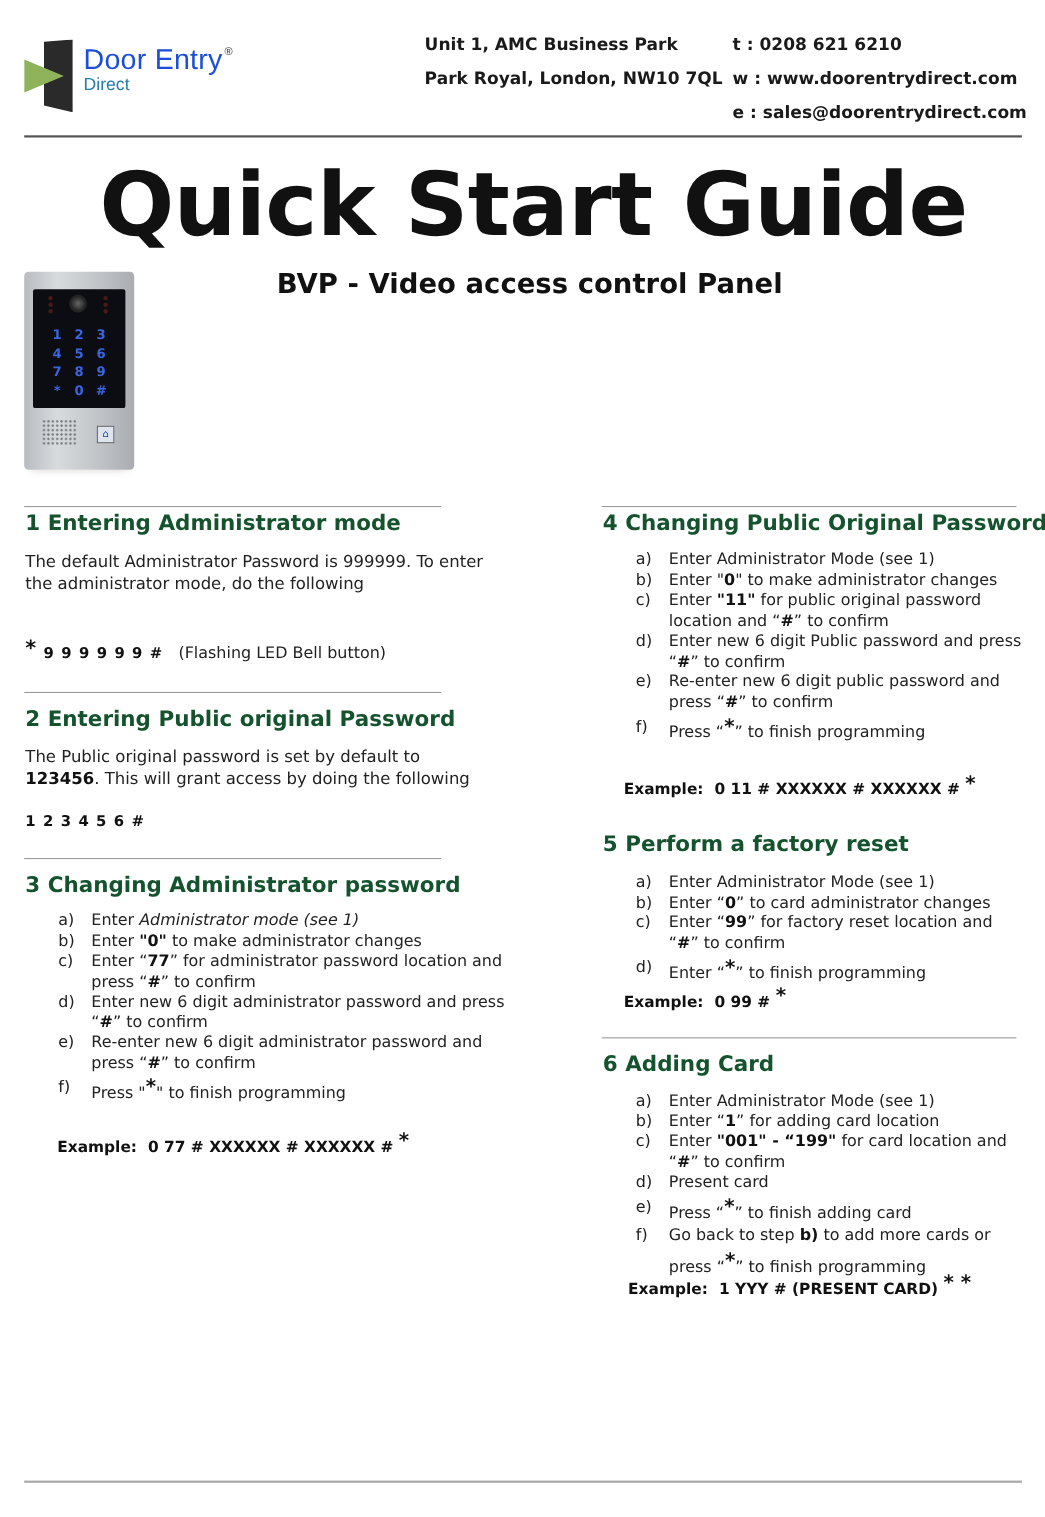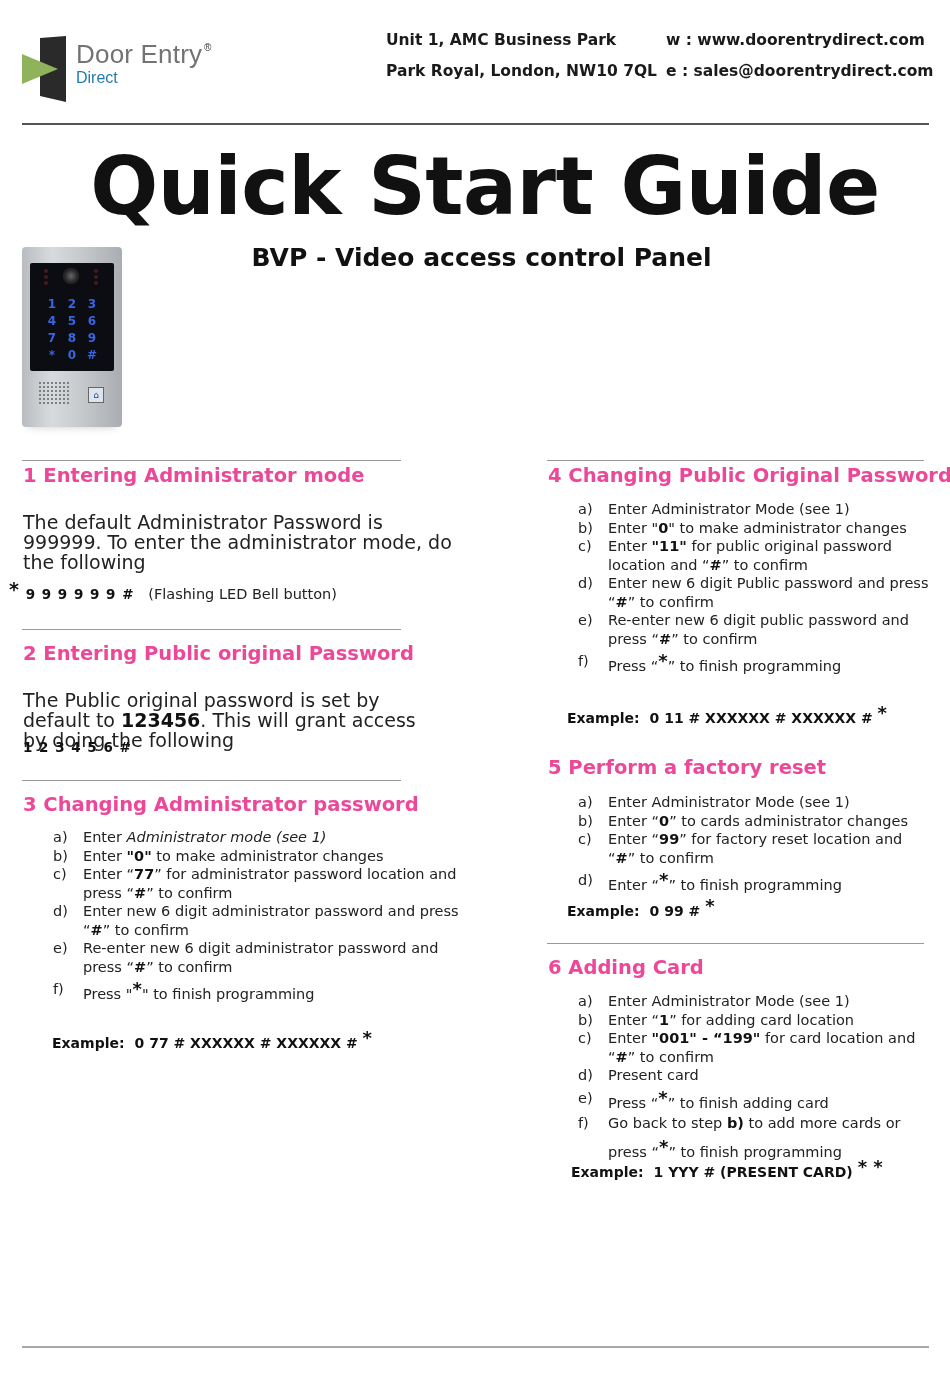--- a/index.html
+++ b/index.html
@@ -3,21 +3,21 @@
 <meta charset="utf-8">
 <style>
   html, body { margin: 0; padding: 0; background: #ffffff; }
   body { width: 950px; height: 1379px; position: relative; overflow: hidden;
          font-family: "DejaVu Sans", sans-serif; color: #1a1a1a; }
   .abs { position: absolute; }
 
   
   .logo { left: 22px; top: 36px; width: 200px; height: 70px; }
   .logo-text { left: 76px; top: 42px; line-height: 24px; font-family: "Liberation Sans", sans-serif; }
-  .logo-line1 { font-size: 26px; color: #737373; letter-spacing: 0.2px; text-align: right; }
+  .logo-line1 { font-size: 26px; color: #1d4ed8; letter-spacing: 0.2px; text-align: right; }
   .logo-line2 { font-size: 16px; color: #1f7bb0; }
   .logo-reg { position: absolute; left: 128px; top: -6px; font-size: 10px; color: #333; }
 
   .addr { left: 386px; top: 25px; font-size: 15.5px; font-weight: bold; line-height: 31px; color: #1a1a1a; }
   .contact { left: 666px; top: 25px; font-size: 15.5px; font-weight: bold; line-height: 31px; color: #1a1a1a; }
 
   .rule-top { left: 22px; top: 123px; width: 907px; height: 2px; background: #555; }
   .rule-bottom { left: 22px; top: 1346px; width: 907px; height: 2px; background: #a8a8a8; }
 
   .title { left: 0; width: 970px; top: 140px; text-align: center; font-size: 80px; font-weight: bold;
@@ -35,22 +35,22 @@
   .panel-keys { position: absolute; left: 12px; top: 34px; width: 60px; display: grid;
                 grid-template-columns: repeat(3, 1fr); row-gap: 2px; text-align: center; }
   .panel-key { color: #3a64e0; font-size: 12px; font-weight: bold; line-height: 15px; }
   .panel-grille { position: absolute; left: 16px; top: 134px; width: 32px; height: 24px;
                   background-image: radial-gradient(#7c7f82 1px, transparent 1.2px); background-size: 4px 4px; }
   .panel-bell { position: absolute; left: 66px; top: 140px; width: 14px; height: 14px; border: 1px solid #666;
                 background: #dde4ee; font-size: 9px; text-align: center; line-height: 14px; color: #1c3f9c; }
 
   
   .sec-rule { height: 1px; background: #9a9a9a; }
-  .sec-title { font-size: 19.5px; font-weight: bold; color: #ec4899; white-space: nowrap; }
-  .para { font-size: 19px; line-height: 20px; color: #222; margin-top: 12px; }
+  .sec-title { font-size: 19.5px; font-weight: bold; color: #14532d; white-space: nowrap; }
+  .para { font-size: 15px; line-height: 20px; color: #222; }
   .code { font-size: 13.5px; font-weight: bold; color: #111; letter-spacing: 1px; }
   .code-note { font-size: 14.5px; font-weight: normal; letter-spacing: 0; color: #222; }
   .star-big { font-size: 19px; font-weight: bold; vertical-align: 3px; }
 
   ol.steps { list-style: none; margin: 0; padding: 0; }
   ol.steps li { position: relative; padding-left: 60px; font-size: 14.5px; line-height: 18.5px; color: #222; }
   ol.steps li .lbl { position: absolute; left: 30px; top: 0; }
   ol.steps li.gap { margin-top: 4px; }
   .example { font-size: 14px; font-weight: bold; color: #111; white-space: nowrap; }
   .example .val { margin-left: 10px; }
@@ -71,20 +71,21 @@
   <div class="logo-line1">Door Entry</div>
   <div class="logo-line2">Direct</div>
   <span class="logo-reg">®</span>
 </div>
 
 <div class="abs addr">
   <div>Unit 1, AMC Business Park</div>
   <div>Park Royal, London, NW10 7QL</div>
 </div>
 <div class="abs contact">
+  <div>t : 0208 621 6210</div>
   <div>w : www.doorentrydirect.com</div>
   <div>e : sales@doorentrydirect.com</div>
 </div>
 
 <div class="abs rule-top"></div>
 
 <div class="abs title">Quick Start Guide</div>
 <div class="abs subtitle">BVP - Video access control Panel</div>
 
 <div class="abs panel">
@@ -111,21 +112,21 @@
       <span class="panel-key">#</span>
     </div>
   </div>
   <div class="panel-grille"></div>
   <div class="panel-bell">⌂</div>
 </div>
 
 <div class="abs sec-rule" style="left:22px;top:460px;width:379px;"></div>
 <div class="abs sec-title" style="left:23px;top:464px;">1 Entering Administrator mode</div>
 <div class="abs para" style="left:23px;top:500px;width:440px;">The default Administrator Password is 999999. To enter the administrator mode, do the following</div>
-<div class="abs code" style="left:9px;top:578px;white-space:nowrap;">
+<div class="abs code" style="left:23px;top:578px;white-space:nowrap;">
   <span class="star-big">*</span>
   <span>9 9 9 9 9 9 #</span>
   <span class="code-note" style="margin-left:8px;">(Flashing LED Bell button)</span>
 </div>
 
 <div class="abs sec-rule" style="left:22px;top:629px;width:379px;"></div>
 <div class="abs sec-title" style="left:23px;top:642px;">2 Entering Public original Password</div>
 <div class="abs para" style="left:23px;top:678px;width:420px;">
   <span>The Public original password is set by default to </span><b>123456</b><span>. This will grant access by doing the following</span>
 </div>
@@ -157,21 +158,21 @@
   <li class="gap"><span class="lbl">f)</span><span>Press “</span><b class="sup-star">*</b><span>” to finish programming</span></li>
 </ol>
 <div class="abs example" style="left:567px;top:702px;">
   <span>Example:</span><span class="val">0 11 # XXXXXX # XXXXXX #</span>
   <span class="sup-star">*</span>
 </div>
 
 <div class="abs sec-title" style="left:548px;top:756px;">5 Perform a factory reset</div>
 <ol class="abs steps" style="left:548px;top:793px;width:385px;">
   <li><span class="lbl">a)</span><span>Enter Administrator Mode (see 1)</span></li>
-  <li><span class="lbl">b)</span><span>Enter “</span><b>0</b><span>” to cards administrator changes</span></li>
+  <li><span class="lbl">b)</span><span>Enter “</span><b>0</b><span>” to card administrator changes</span></li>
   <li><span class="lbl">c)</span><span>Enter “</span><b>99</b><span>” for factory reset location and “</span><b>#</b><span>” to confirm</span></li>
   <li class="gap"><span class="lbl">d)</span><span>Enter “</span><b class="sup-star">*</b><span>” to finish programming</span></li>
 </ol>
 <div class="abs example" style="left:567px;top:895px;">
   <span>Example:</span><span class="val">0 99 #</span>
   <span class="sup-star">*</span>
 </div>
 
 <div class="abs sec-rule" style="left:547px;top:943px;width:377px;"></div>
 <div class="abs sec-title" style="left:548px;top:956px;">6 Adding Card</div>

